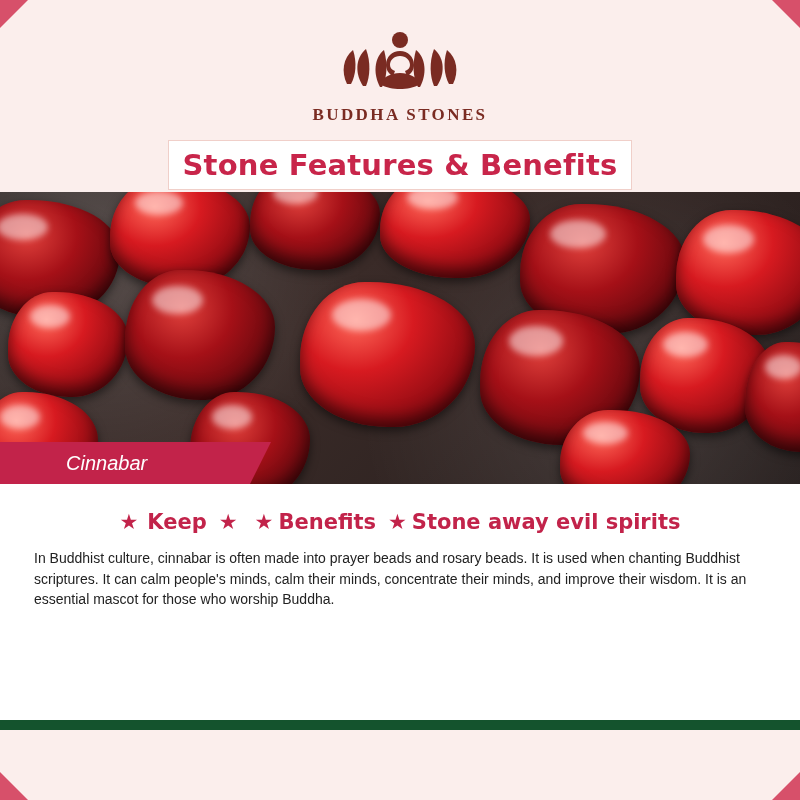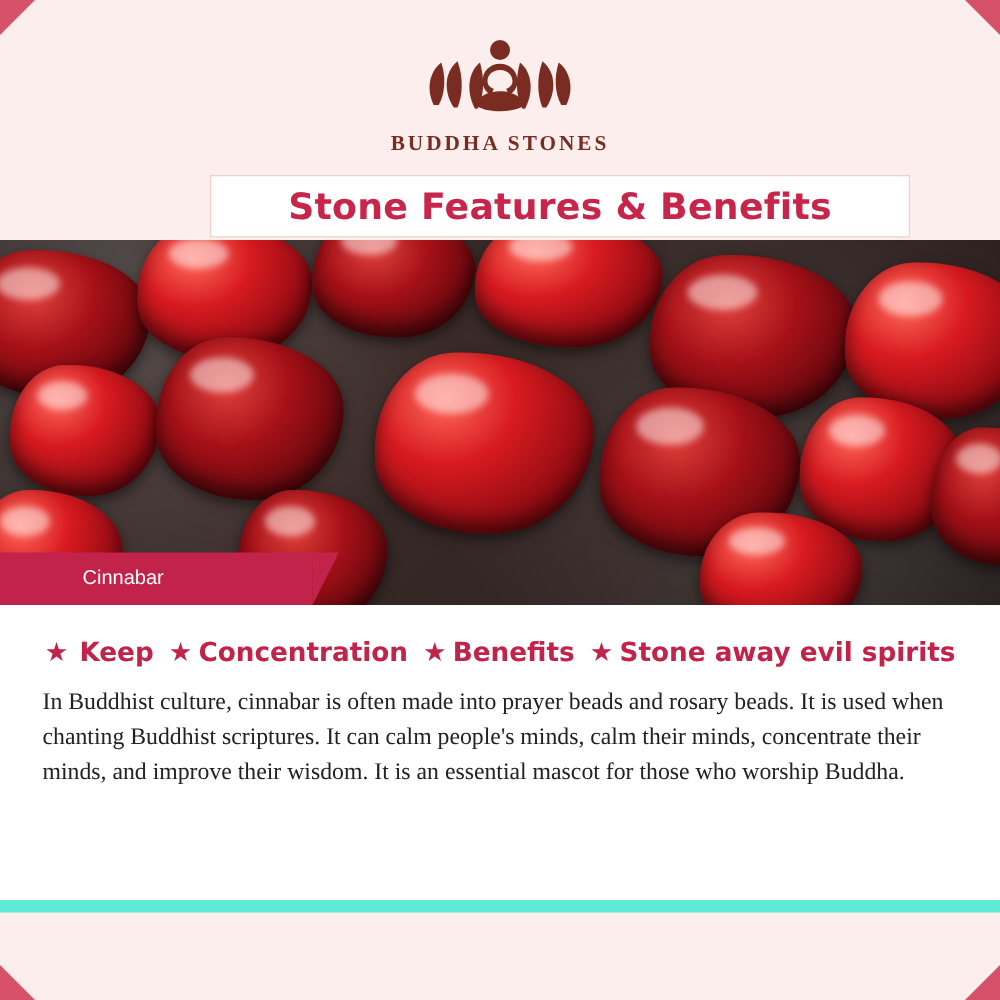--- a/index.html
+++ b/index.html
@@ -10,21 +10,21 @@
     width: 800px;
     height: 800px;
     font-family: "Liberation Sans", sans-serif;
     background: #fdf0ee;
     overflow: hidden;
   }
   .page {
     position: relative;
     width: 800px;
     height: 800px;
-    background: #5eead4;
+    background: #14532d;
     overflow: hidden;
   }
 
   
   .corner {
     position: absolute;
     width: 0;
     height: 0;
     z-index: 5;
   }
@@ -73,21 +73,21 @@
     letter-spacing: 2.4px;
     font-weight: bold;
     color: #7a2b22;
     font-family: "Liberation Serif", serif;
   }
 
   
   .title-ribbon {
     position: absolute;
     left: 168px;
-    width: 560px;
+    width: 464px;
     top: 140px;
     height: 50px;
     background: #ffffff;
     border: 1px solid #f0cfc9;
     box-sizing: border-box;
     display: flex;
     align-items: center;
     justify-content: center;
     z-index: 4;
   }
@@ -145,23 +145,24 @@
     bottom: 0;
     height: 42px;
     width: 250px;
     background: #c2234a;
     display: flex;
     align-items: center;
     z-index: 6;
   }
   .caption-tag .txt {
     color: #ffffff;
-    font-size: 16px;
+    font-size: 20px;
     padding-left: 66px;
     font-family: "Liberation Sans", sans-serif;
+    font-style: italic;
   }
   .caption-tag .notch {
     position: absolute;
     right: -21px;
     top: 0;
     width: 0;
     height: 0;
     border-top: 42px solid #c2234a;
     border-right: 21px solid transparent;
   }
@@ -193,23 +194,23 @@
   }
   .benefit .star {
     font-size: 21px;
     margin-right: 5px;
     color: #c2234a;
   }
   .benefit.first .label { margin-left: 4px; }
 
   .body-text {
     color: #222222;
-    font-size: 19px;
+    font-size: 14px;
     line-height: 1.47;
-    font-family: Liberation Serif, serif;
+    font-family: Liberation Sans, sans-serif;
     text-align: left;
     max-width: 735px;
   }
 
   .footer-band {
     position: absolute;
     left: 0;
     right: 0;
     bottom: 0;
     height: 70px;
@@ -283,21 +284,20 @@
   </div>
 
   <div class="content">
     <div class="benefits">
       <div class="benefit first">
         <span class="star">★</span>
         <span class="label">Keep</span>
       </div>
       <div class="benefit">
         <span class="star">★</span>
-        <span class="label">Concentration</span>
       </div>
       <div class="benefit">
         <span class="star">★</span>
         <span class="label">Benefits</span>
       </div>
       <div class="benefit">
         <span class="star">★</span>
         <span class="label">Stone away evil spirits</span>
       </div>
     </div>

